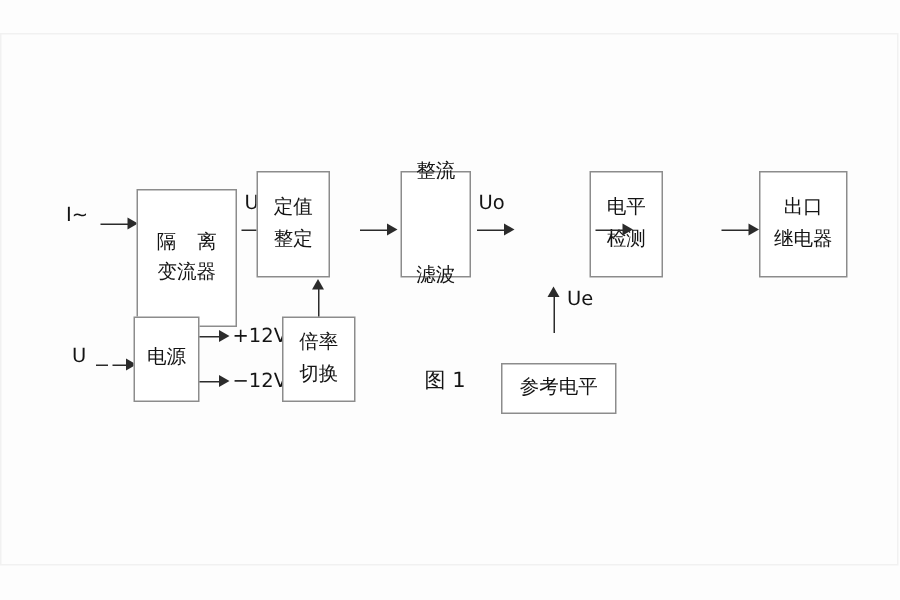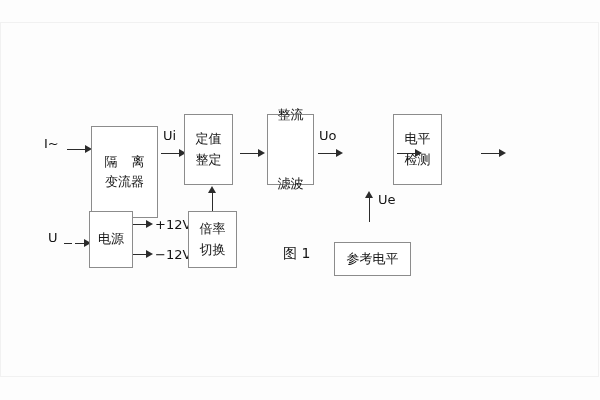--- a/index.html
+++ b/index.html
@@ -97,21 +97,21 @@
 
   <div class="box wide-space" style="left:91px; top:126px; width:67px; height:92px;">
     <span class="ln sp">隔 离</span>
     <span class="ln">变流器</span>
   </div>
 
   <div class="lbl" style="left:163px; top:128px;">Ui</div>
   <div class="hline" style="left:161px; top:153px; width:20px;"></div>
   <div class="arrow-r" style="left:179px; top:148.5px;"></div>
 
-  <div class="box" style="left:184px; top:114px; width:49px; height:71px;text-align:center;">
+  <div class="box" style="left:171px; top:114px; width:49px; height:71px;text-align:center;">
     <span class="ln">定值</span>
     <span class="ln">整定</span>
   </div>
 
   <div class="hline" style="left:240px; top:153px; width:20px;"></div>
   <div class="arrow-r" style="left:258px; top:148.5px;"></div>
 
   <div class="box" style="left:267px; top:114px; width:47px; height:71px;gap:48px;">
     <span class="ln">整流</span>
     <span class="ln">滤波</span>
@@ -126,20 +126,24 @@
     <span class="ln">检测</span>
   </div>
 
   <div class="hline" style="left:397px; top:153px; width:20px;"></div>
   <div class="arrow-r" style="left:415px; top:148.5px;"></div>
 
 
   <div class="hline" style="left:481px; top:153px; width:20px;"></div>
   <div class="arrow-r" style="left:499px; top:148.5px;"></div>
 
+  <div class="box" style="left:506px; top:114px; width:59px; height:71px;">
+    <span class="ln">出口</span>
+    <span class="ln">继电器</span>
+  </div>
 
   <div class="lbl" style="left:48px; top:230px;">U</div>
   <div class="dash" style="left:64px; top:243px; width:8px;"></div>
   <div class="hline" style="left:75px; top:243px; width:11px;"></div>
   <div class="arrow-r" style="left:84px; top:238.5px;"></div>
 
   <div class="box single" style="left:89px; top:211px; width:44px; height:57px;">
     <span class="ln">电源</span>
   </div>
 

